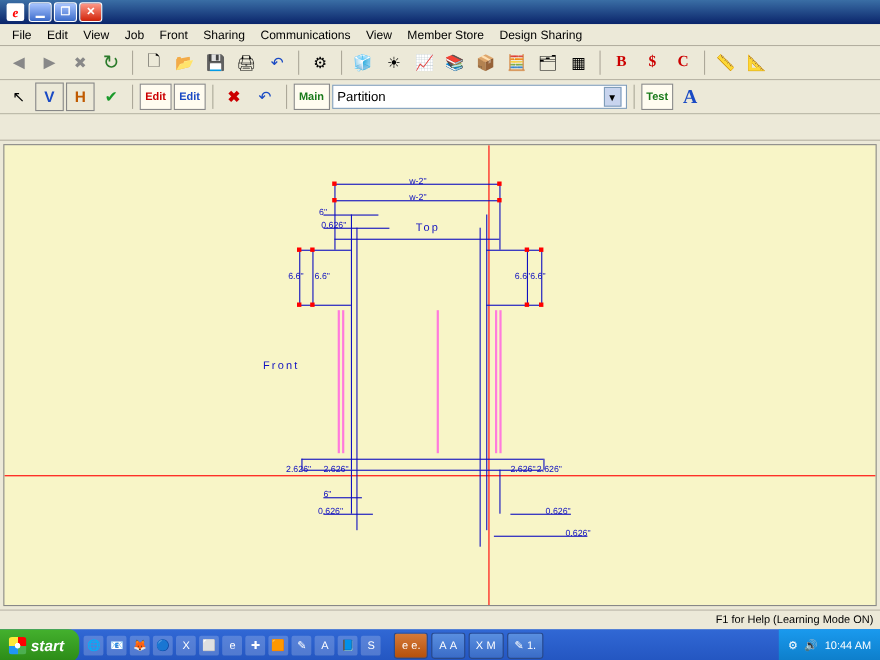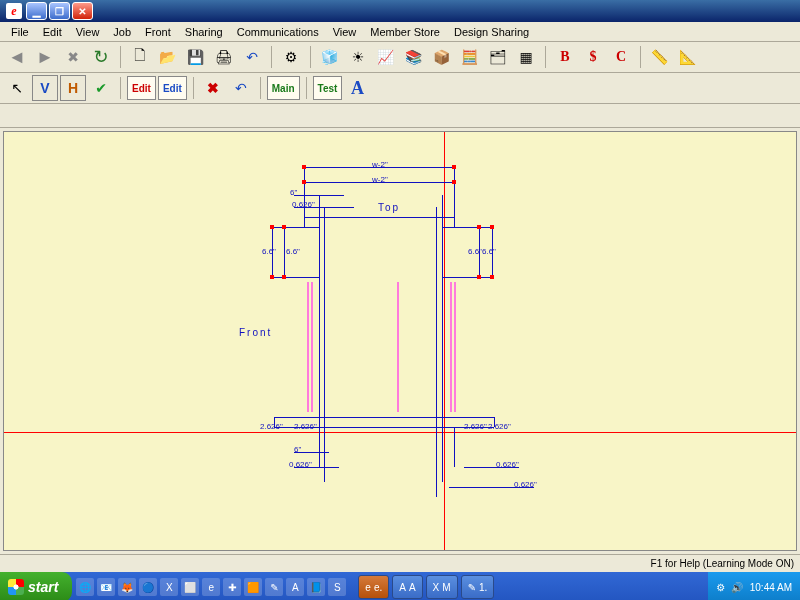--- a/index.html
+++ b/index.html
@@ -117,20 +117,24 @@
   <div class="tbtn" style="color:#c05a00;font-weight:bold;border:1px solid #888">H</div>
   <div class="tbtn" style="color:#1a9a2a">✔</div>
   <div class="sep"></div>
   <div class="txtbtn" style="color:#c00">Edit</div>
   <div class="txtbtn" style="color:#1a4ac4">Edit</div>
   <div class="sep"></div>
   <div class="tbtn" style="color:#c00;font-weight:bold">✖</div>
   <div class="tbtn" style="color:#1a4ac4">↶</div>
   <div class="sep"></div>
   <div class="txtbtn" style="color:#1a7a1a">Main</div>
+  <div class="combo">
+    <span>Partition</span>
+    <span class="arrow">▼</span>
+  </div>
   <div class="sep"></div>
   <div class="txtbtn" style="color:#1a7a1a;">Test</div>
   <div class="tbtn" style="color:#1a4ac4;font-family:serif;font-size:18px;font-weight:bold">A</div>
 </div>
 
 <div style="height:24px;background:#ece9d8;border-bottom:1px solid #aca899"></div>
 
 <div class="canvas-wrap">
   <div class="canvas">
 

